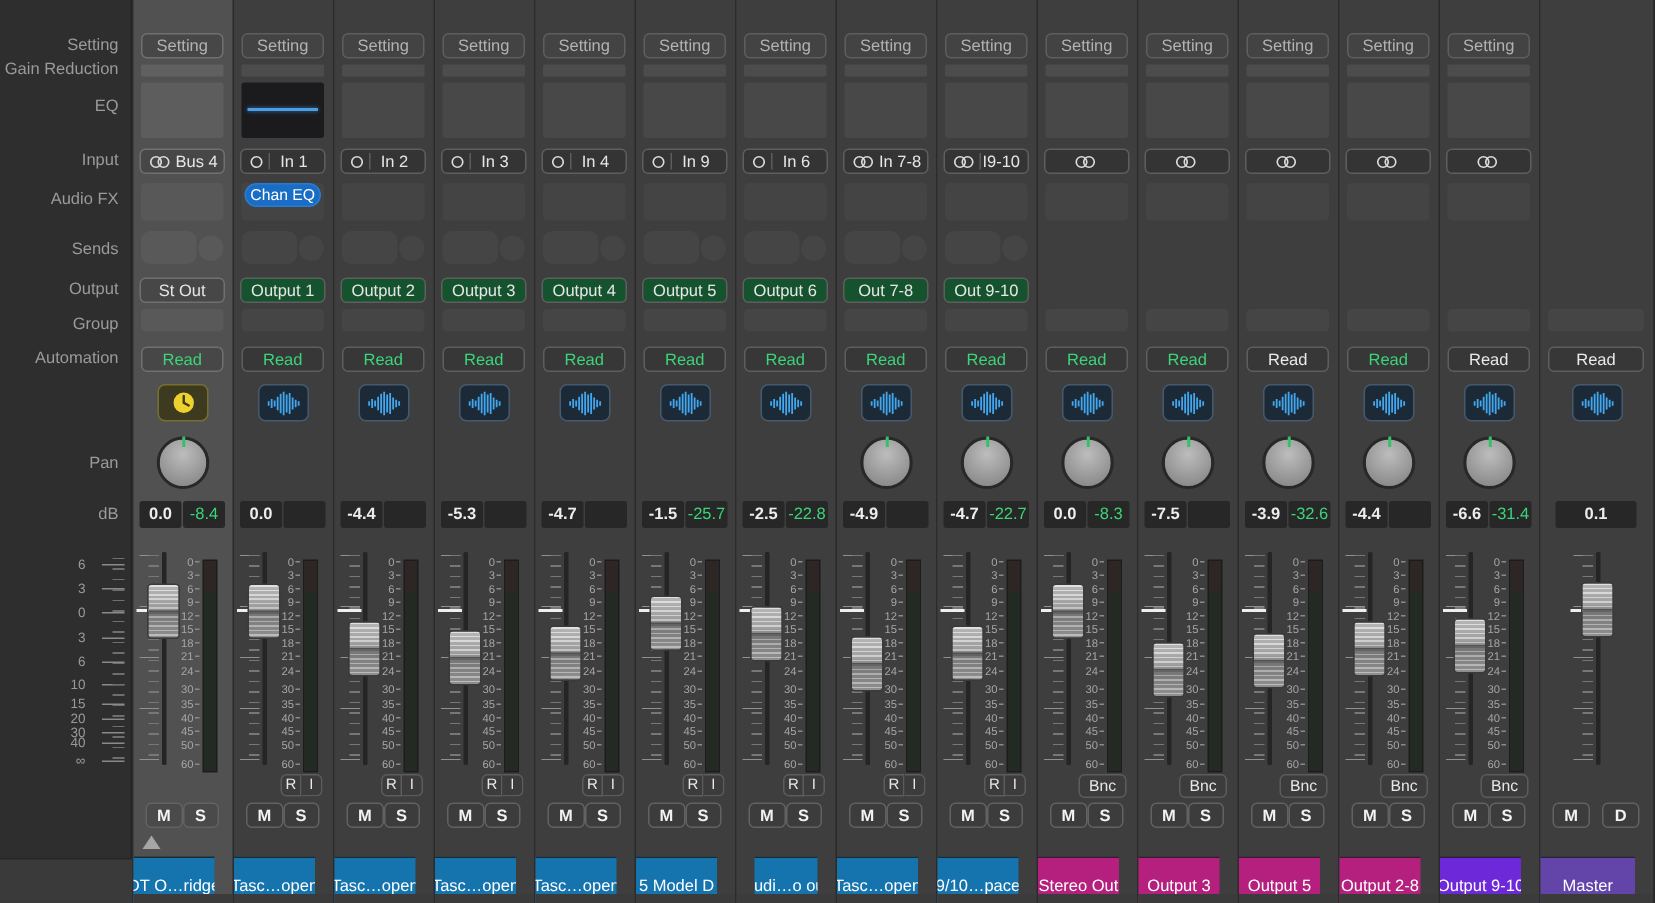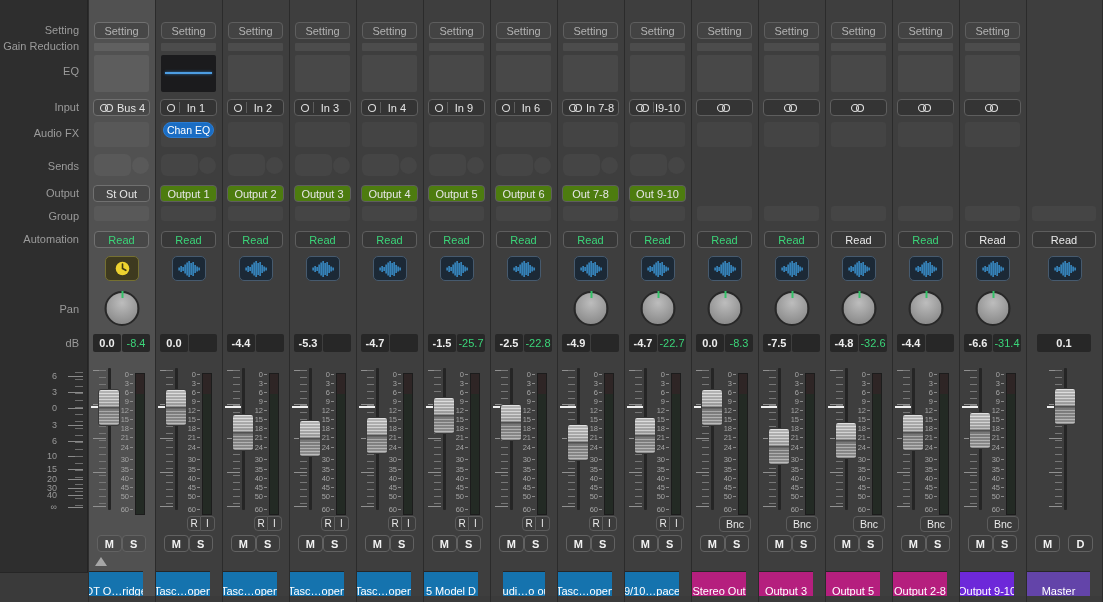--- a/index.html
+++ b/index.html
@@ -33,21 +33,21 @@
   .input-btn .io-sep{width:1px;align-self:stretch;background:#5c5c5c;margin:2px 0;}
   .input-btn .io-label{flex:1;text-align:center;}
   .input-btn.center{justify-content:center;}
   .fx-slot{position:absolute;top:122px;left:5px;right:6px;height:25px;background:#444;border-radius:3px;}
   .selected .fx-slot{background:#585858;}
   .fx-plugin{position:absolute;top:122px;left:7px;right:8px;height:16px;background:#1a6dc4;border:1px solid #2a7cd2;border-radius:8px;
              color:#fff;font-size:10.5px;display:flex;align-items:center;justify-content:center;box-sizing:border-box;}
   .sends-slot{position:absolute;top:154px;left:5px;width:37px;height:22px;background:#454545;border-radius:6px;}
   .sends-knob{position:absolute;top:157px;right:6px;width:17px;height:17px;border-radius:50%;background:#454545;}
   .selected .sends-slot,.selected .sends-knob{background:#595959;}
-  .output-btn{top:185px;left:4px;right:5px;background:#4d7c0f;}
+  .output-btn{top:185px;left:4px;right:5px;background:#14532d;}
   .group-slot{position:absolute;top:206px;left:5px;right:6px;height:15px;background:#454545;border-radius:3px;}
   .selected .group-slot{background:#595959;}
   .auto-btn{top:231px;}
   .auto-green{color:#3bd579;}
   .auto-white{color:#eaeaea;}
   .icon-btn{position:absolute;top:256px;left:50%;transform:translateX(-50%);width:34px;height:25px;border-radius:5px;
             background:#1c2936;border:1px solid #465a6e;display:flex;align-items:center;justify-content:center;box-sizing:border-box;}
   .icon-btn.warning{background:#3e3a1f;border-color:#757031;}
   .knob{position:absolute;top:291px;left:50%;transform:translateX(-50%);width:35px;height:35px;border-radius:50%;
         background:radial-gradient(circle at 50% 32%,#bdbdbd,#8e8e8e 75%);border:2px solid #282828;box-sizing:border-box;}
@@ -948,21 +948,21 @@
             <rect x="11.5" y="0" width="1.2" height="16" fill="#41a8f0"></rect>
             <rect x="13.5" y="2" width="1.2" height="12" fill="#41a8f0"></rect>
             <rect x="15.5" y="1" width="1.2" height="14" fill="#41a8f0"></rect>
             <rect x="17.5" y="4" width="1.2" height="8" fill="#41a8f0"></rect>
             <rect x="19.5" y="5.5" width="1.2" height="5" fill="#41a8f0"></rect>
             <rect x="21.5" y="6.5" width="1.2" height="3" fill="#41a8f0"></rect>
           </svg>
         </div>
         <div class="knob"></div>
         <div class="db-row">
-          <div class="db-box">-4.8</div>
+          <div class="db-box">-3.9</div>
           <div class="db-box db-peak">-32.6</div>
         </div>
         <div class="fader-area">
           <div class="tick-scale"></div>
           <div class="zero-line"></div>
           <div class="fader-track"></div>
           <div class="fader-cap" style="top: 60px;"></div>
           <div class="meter-labels">
             <span class="mlabel" style="top: 9px;">0</span>
             <span class="mlabel" style="top: 18px;">3</span>

